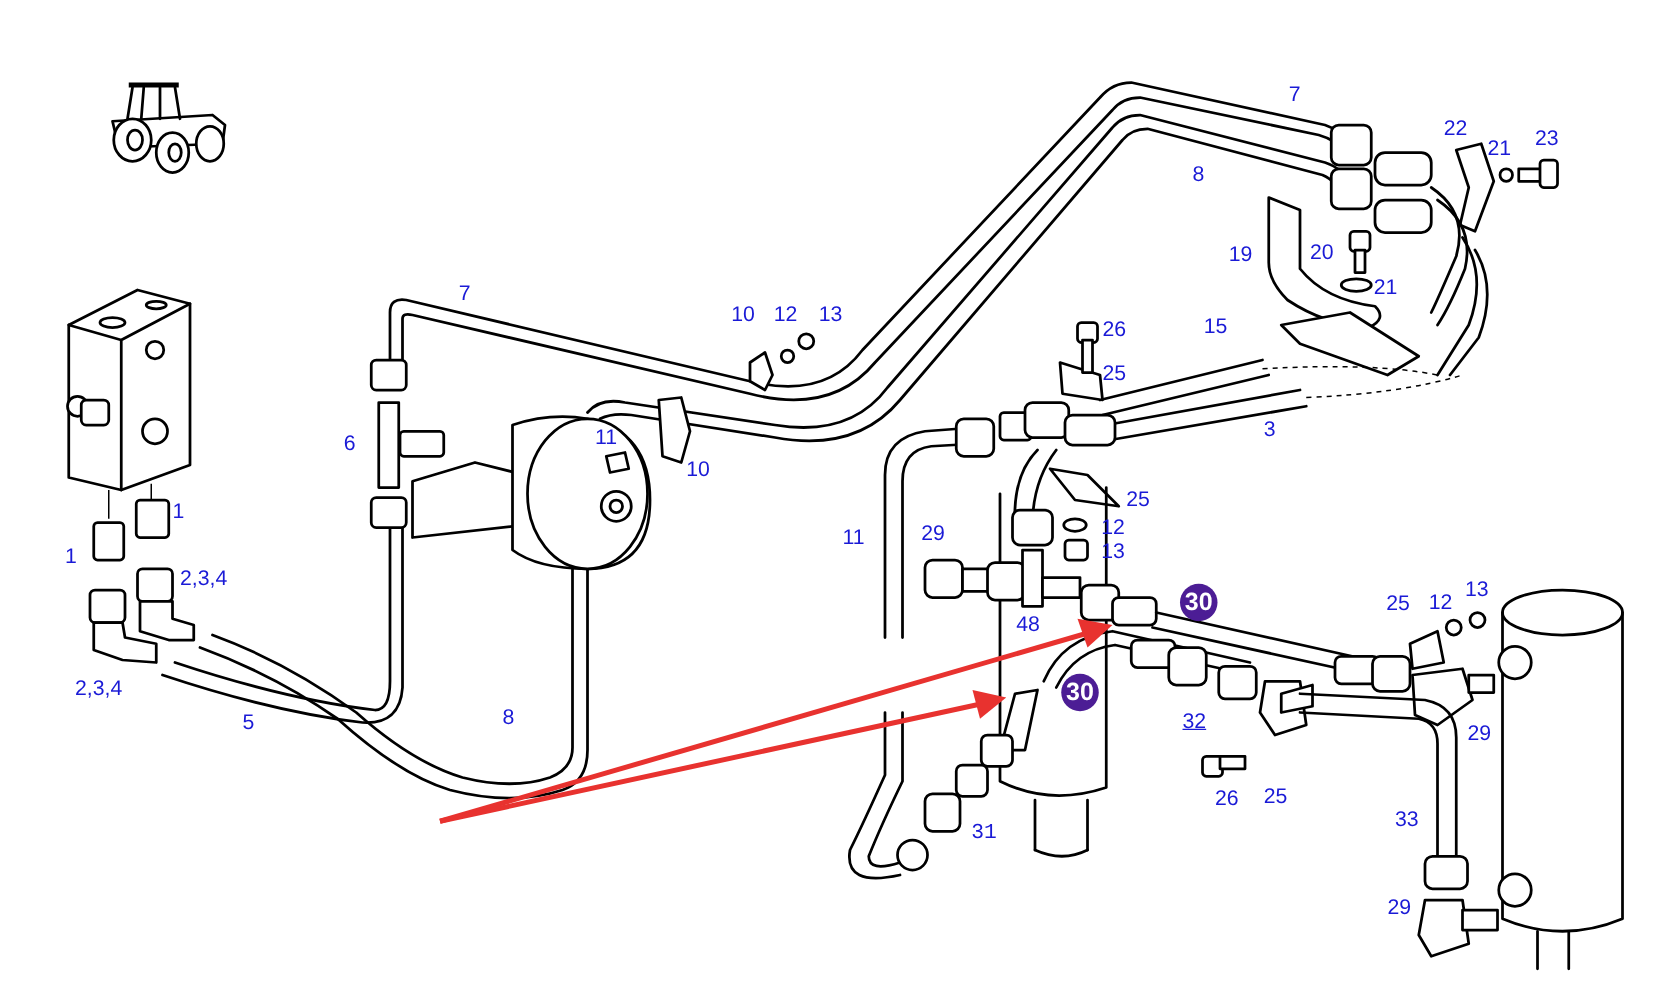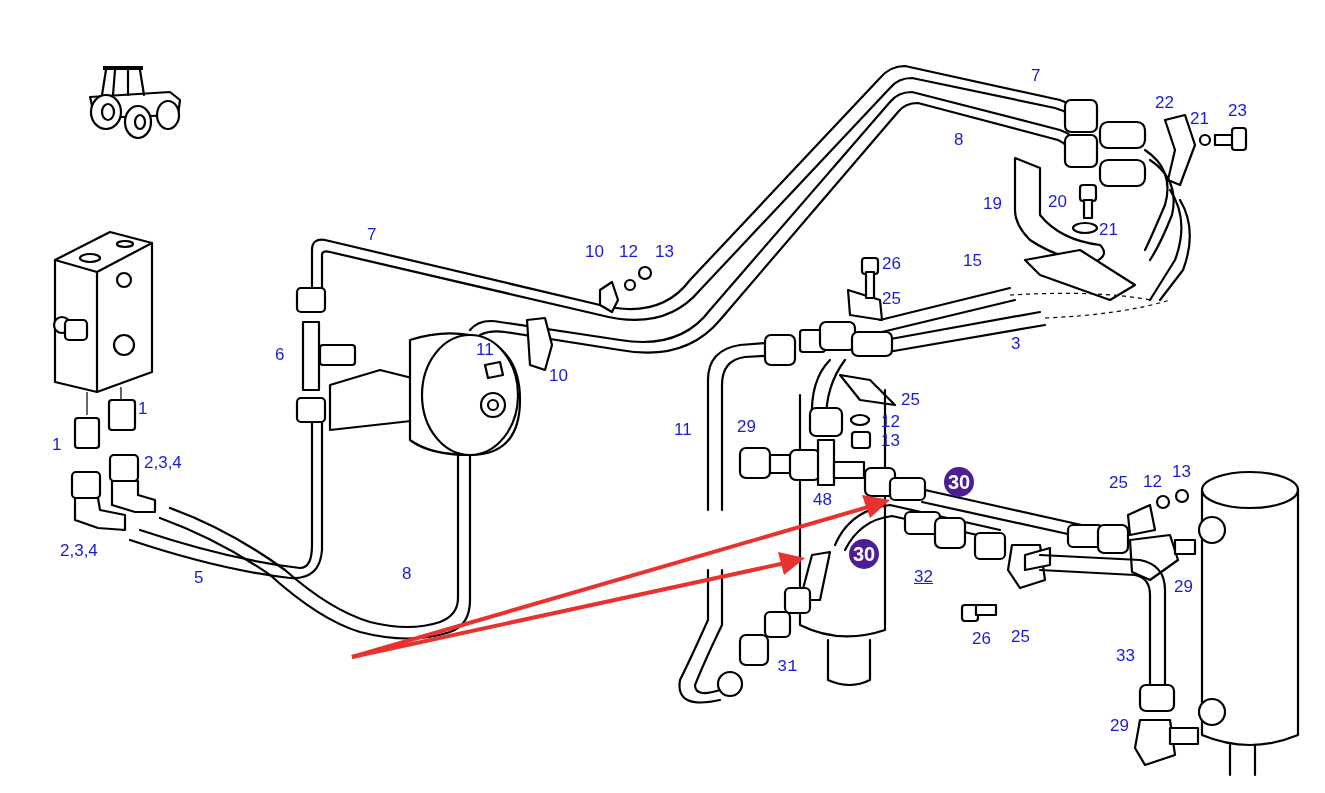--- a/index.html
+++ b/index.html
@@ -227,19 +227,19 @@
   <span class="lbl" style="left:901px;top:391px;">25</span>
   <span class="lbl" style="left:1109px;top:474px;">25</span>
   <span class="lbl" style="left:1011px;top:628px;">25</span>
   <span class="lbl" style="left:882px;top:255px;">26</span>
   <span class="lbl" style="left:972px;top:630px;">26</span>
   <span class="lbl" style="left:813px;top:491px;">48</span>
   <span class="lbl" style="left:737px;top:418px;">29</span>
   <span class="lbl" style="left:1174px;top:578px;">29</span>
   <span class="lbl" style="left:1110px;top:717px;">29</span>
   <span class="lbl" style="left:777px;top:658px;font-family:Liberation Mono, monospace;">31</span>
-  <span class="lbl" style="left:914px;top:568px;text-decoration:underline;">32</span>
+  <span class="lbl" style="left:946px;top:568px;text-decoration:underline;">32</span>
   <span class="lbl" style="left:1116px;top:647px;">33</span>
 
   
   <span class="badge" style="left:944px;top:467px;">30</span>
   <span class="badge" style="left:849px;top:539px;">30</span>
 </div>
 
 </body></html>

